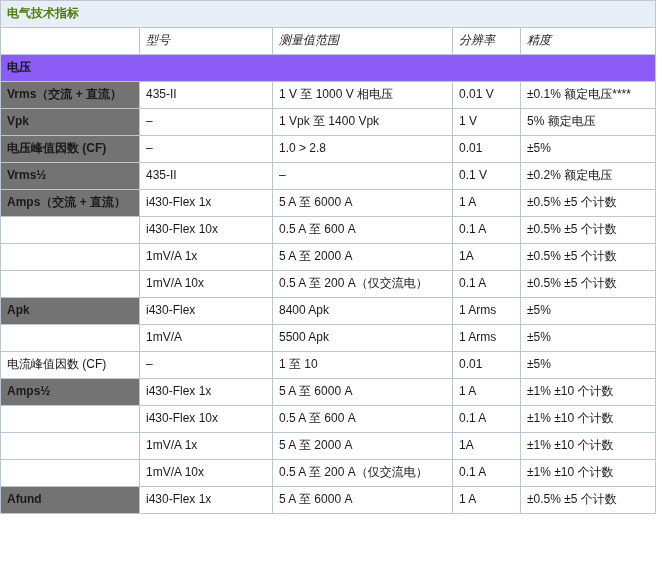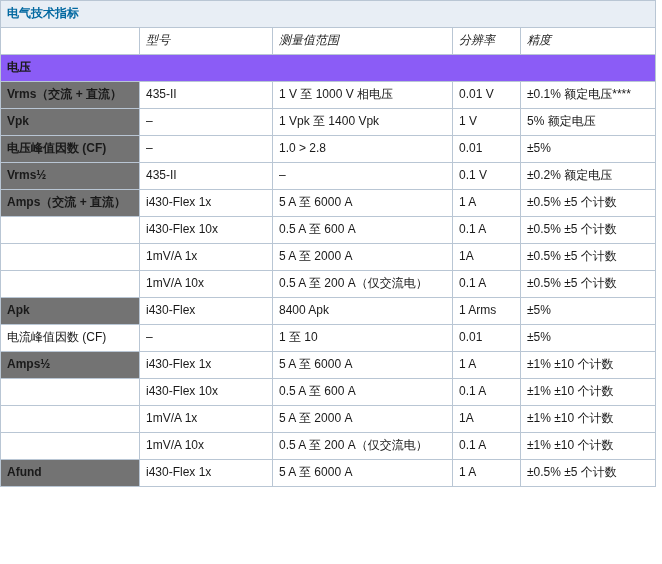--- a/index.html
+++ b/index.html
@@ -33,21 +33,21 @@
   
   col.c0 { width: 139px; }
   col.c1 { width: 133px; }
   col.c2 { width: 180px; }
   col.c3 { width: 68px; }
   col.c4 { width: 135px; }
 
   tr.section-title td {
     background: #e8eef5;
     font-weight: bold;
-    color: #0369a1;
+    color: #4d7c0f;
   }
   tr.header-row td {
     background: #ffffff;
     font-weight: normal;
     font-style: italic;
   }
   tr.section-row td {
     background: #8b5cf6;
     font-weight: bold;
   }
@@ -144,20 +144,27 @@
         <td class="sub">±0.5% ±5 个计数</td>
       </tr>
       <tr class="data-row">
         <td class="rowlabel">Apk</td>
         <td class="sub">i430-Flex</td>
         <td class="sub">8400 Apk</td>
         <td class="sub">1 Arms</td>
         <td class="sub">±5%</td>
       </tr>
       <tr class="data-row">
+        <td class="nolabel"></td>
+        <td class="sub">1mV/A</td>
+        <td class="sub">5500 Apk</td>
+        <td class="sub">1 Arms</td>
+        <td class="sub">±5%</td>
+      </tr>
+      <tr class="data-row">
         <td class="nolabel" style="font-weight: normal;">电流峰值因数 (CF)</td>
         <td class="sub">–</td>
         <td class="sub">1 至 10</td>
         <td class="sub">0.01</td>
         <td class="sub">±5%</td>
       </tr>
       <tr class="data-row">
         <td class="rowlabel">Amps½</td>
         <td class="sub">i430-Flex 1x</td>
         <td class="sub">5 A 至 6000 A</td>

